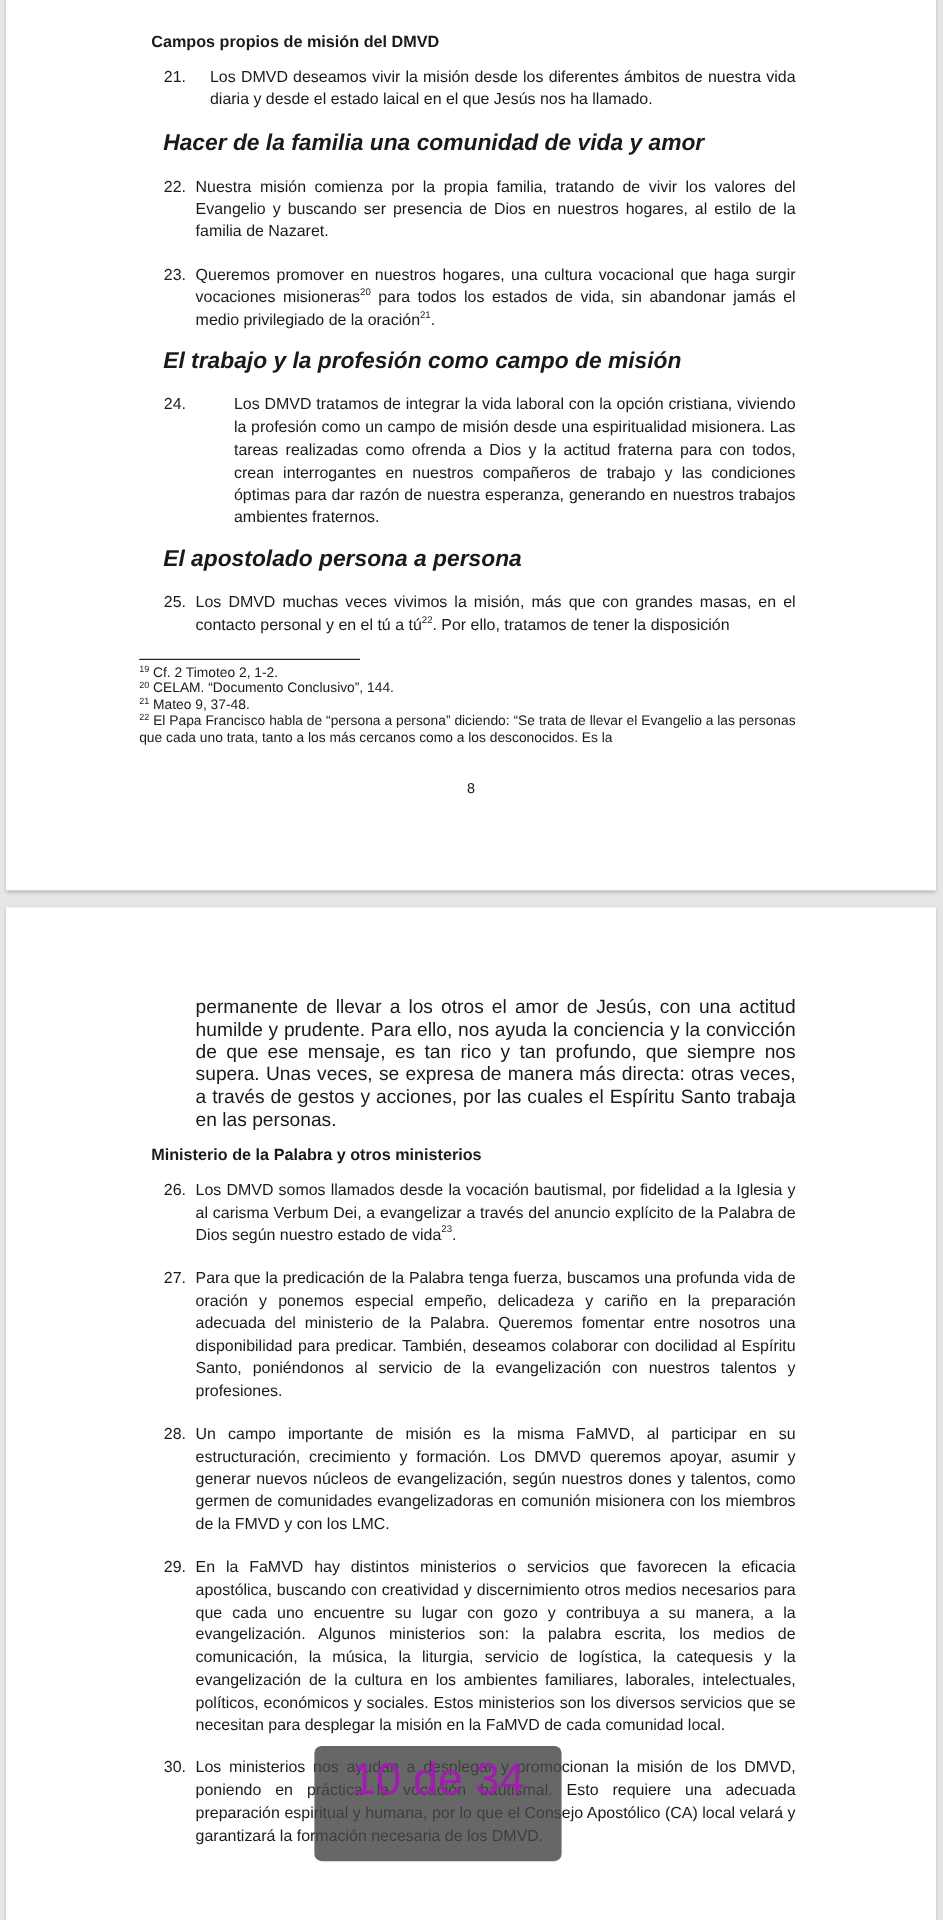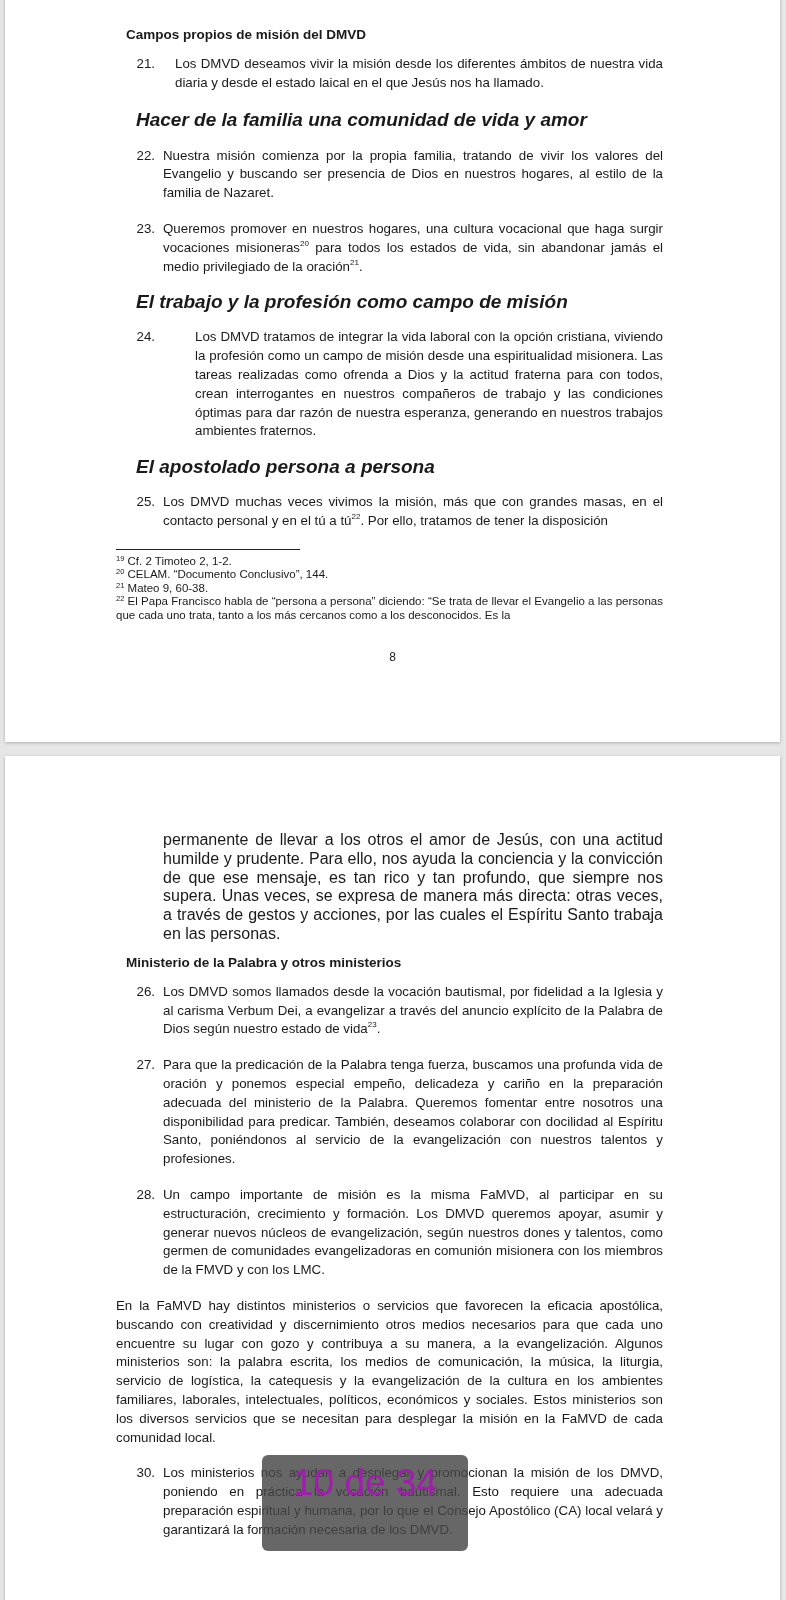--- a/index.html
+++ b/index.html
@@ -74,21 +74,21 @@
 
     <div class="item" style="margin-top:17px;">
       <span class="num">25.</span>
       <span class="txt"><span>Los DMVD muchas veces vivimos la misión, más que con grandes masas, en el contacto personal y en el tú a tú</span><sup>22</sup><span>. Por ello, tratamos de tener la disposición</span></span>
     </div>
 
     <div style="margin-top:18px;">
       <div class="fn-rule"></div>
       <p class="fn" style="margin-top:5px;"><sup>19</sup> <span>Cf. 2 Timoteo 2, 1-2.</span></p>
       <p class="fn"><sup>20</sup> <span>CELAM. “Documento Conclusivo”, 144.</span></p>
-      <p class="fn"><sup>21</sup> <span>Mateo 9, 60-38.</span></p>
+      <p class="fn"><sup>21</sup> <span>Mateo 9, 37-48.</span></p>
       <p class="fn"><sup>22</sup> <span>El Papa Francisco habla de “persona a persona” diciendo: “Se trata de llevar el Evangelio a las personas que cada uno trata, tanto a los más cercanos como a los desconocidos. Es la</span></p>
     </div>
   </div>
   <div class="pagenum" style="top:660px;">8</div>
 </div>
 
 <div class="page" id="page2">
   <div class="content" style="top:75px;">
     <p class="cont" style="margin-top:0;margin-bottom:0;">permanente de llevar a los otros el amor de Jesús, con una actitud humilde y prudente. Para ello, nos ayuda la conciencia y la convicción de que ese mensaje, es tan rico y tan profundo, que siempre nos supera. Unas veces, se expresa de manera más directa: otras veces, a través de gestos y acciones, por las cuales el Espíritu Santo trabaja en las personas.</p>
 
@@ -103,20 +103,21 @@
       <span class="num">27.</span>
       <span class="txt">Para que la predicación de la Palabra tenga fuerza, buscamos una profunda vida de oración y ponemos especial empeño, delicadeza y cariño en la preparación adecuada del ministerio de la Palabra. Queremos fomentar entre nosotros una disponibilidad para predicar. También, deseamos colaborar con docilidad al Espíritu Santo, poniéndonos al servicio de la evangelización con nuestros talentos y profesiones.</span>
     </div>
 
     <div class="item" style="margin-top:17px;">
       <span class="num">28.</span>
       <span class="txt">Un campo importante de misión es la misma FaMVD, al participar en su estructuración, crecimiento y formación. Los DMVD queremos apoyar, asumir y generar nuevos núcleos de evangelización, según nuestros dones y talentos, como germen de comunidades evangelizadoras en comunión misionera con los miembros de la FMVD y con los LMC.</span>
     </div>
 
     <div class="item" style="margin-top:17px;">
+      <span class="num">29.</span>
       <span class="txt">En la FaMVD hay distintos ministerios o servicios que favorecen la eficacia apostólica, buscando con creatividad y discernimiento otros medios necesarios para que cada uno encuentre su lugar con gozo y contribuya a su manera, a la evangelización. Algunos ministerios son: la palabra escrita, los medios de comunicación, la música, la liturgia, servicio de logística, la catequesis y la evangelización de la cultura en los ambientes familiares, laborales, intelectuales, políticos, económicos y sociales. Estos ministerios son los diversos servicios que se necesitan para desplegar la misión en la FaMVD de cada comunidad local.</span>
     </div>
 
     <div class="item" style="margin-top:17px;">
       <span class="num">30.</span>
       <span class="txt">Los ministerios nos ayudan a desplegar y promocionan la misión de los DMVD, poniendo en práctica la vocación bautismal. Esto requiere una adecuada preparación espiritual y humana, por lo que el Consejo Apostólico (CA) local velará y garantizará la formación necesaria de los DMVD.</span>
     </div>
   </div>
 </div>
 

